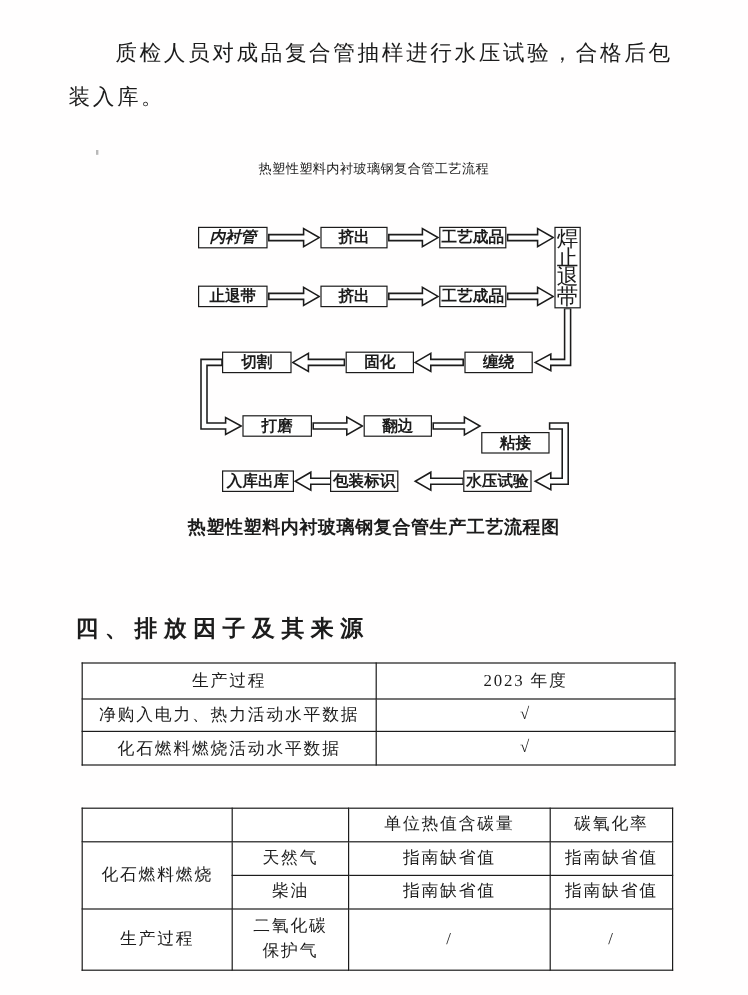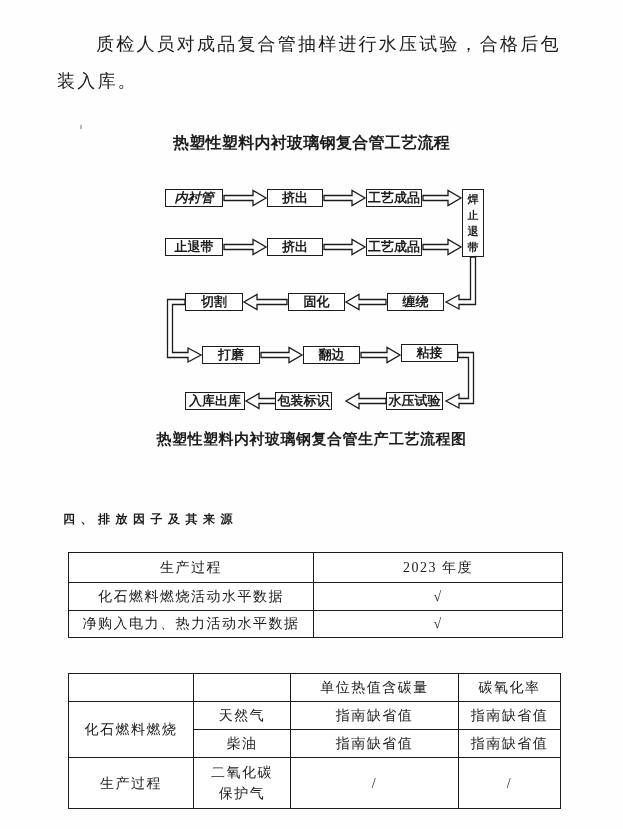--- a/index.html
+++ b/index.html
@@ -12,43 +12,43 @@
     overflow:hidden;
     padding-left:24px;
   }
   .para{
     position:absolute;left:57px;top:26px;width:518px;
     font-size:18px;line-height:37px;letter-spacing:2.2px;
     text-indent:39px;margin:0;
   }
   .flow-title{
     position:absolute;left:0;top:133px;width:623px;
-    text-align:center;font-weight:bold;font-size:16px;letter-spacing:.3px;
+    text-align:center;font-weight:normal;font-size:11px;letter-spacing:.3px;
   }
   .flow-svg{position:absolute;left:0;top:0;pointer-events:none;}
   .flow-svg path{fill:#ffffff;stroke:#1c1c1c;stroke-width:1.3;}
   .fbox{
     position:absolute;box-sizing:border-box;
     border:1.5px solid #1c1c1c;background:#fff;
     display:flex;align-items:center;justify-content:center;
     font-size:13px;font-weight:bold;letter-spacing:0;
   }
   .fbox-v{
     position:absolute;box-sizing:border-box;
     border:1.5px solid #1c1c1c;background:#fff;
-    font-size:11px;font-weight:bold;text-align:center;
+    font-size:18px;font-weight:normal;text-align:center;
     line-height:16px;word-break:break-all;padding-top:1px;
   }
   .flow-caption{
     position:absolute;left:0;top:430px;width:623px;
     text-align:center;font-weight:bold;font-size:15px;letter-spacing:.5px;
   }
   .section-heading{
     position:absolute;left:63px;top:511px;
-    font-weight:bold;font-size:12px;letter-spacing:5.5px;
+    font-weight:bold;font-size:19px;letter-spacing:5.5px;
   }
   table.doc{
     position:absolute;border-collapse:collapse;table-layout:fixed;
     background:#fff;
   }
   table.doc td{
     border:1.4px solid #1c1c1c;text-align:center;vertical-align:middle;
     font-size:14px;letter-spacing:1.5px;padding:0 2px;
   }
   .t1{left:68px;top:552px;width:494px;}
@@ -117,21 +117,21 @@
     </div>
   <div class="fbox" style="left:387px;top:293px;width:57px;height:18px;">
       <span>缠绕</span>
     </div>
   <div class="fbox" style="left:202px;top:346px;width:58px;height:18px;">
       <span>打磨</span>
     </div>
   <div class="fbox" style="left:303px;top:346px;width:57px;height:18px;font-family:Liberation Mono, monospace;">
       <span>翻边</span>
     </div>
-  <div class="fbox" style="left:401px;top:344px;width:57px;height:18px;">
+  <div class="fbox" style="left:401px;top:360px;width:57px;height:18px;">
       <span>粘接</span>
     </div>
   <div class="fbox" style="left:185px;top:392px;width:60px;height:18px;letter-spacing:0;">
       <span>入库出库</span>
     </div>
   <div class="fbox" style="left:275px;top:392px;width:57px;height:18px;">
       <span>包装标识</span>
     </div>
   <div class="fbox" style="left:386px;top:392px;width:57px;height:18px;">
       <span>水压试验</span>
@@ -144,26 +144,26 @@
   <table class="doc t1">
     <colgroup>
         <col style="width:245px">
         <col style="width:249px">
       </colgroup>
     <tbody>
         <tr style="height:30px;">
       <td>生产过程</td>
       <td>2023 年度</td>
     </tr>
+    <tr style="height:27px;">
+      <td>净购入电力、热力活动水平数据</td>
+      <td class="check">√</td>
+    </tr>
     <tr style="height:28px;">
       <td>化石燃料燃烧活动水平数据</td>
-      <td class="check">√</td>
-    </tr>
-    <tr style="height:27px;">
-      <td>净购入电力、热力活动水平数据</td>
       <td class="check">√</td>
     </tr>
   </tbody>
     </table>
 
 
   <table class="doc t2">
     <colgroup>
         <col style="width:125px">
         <col style="width:97px">

